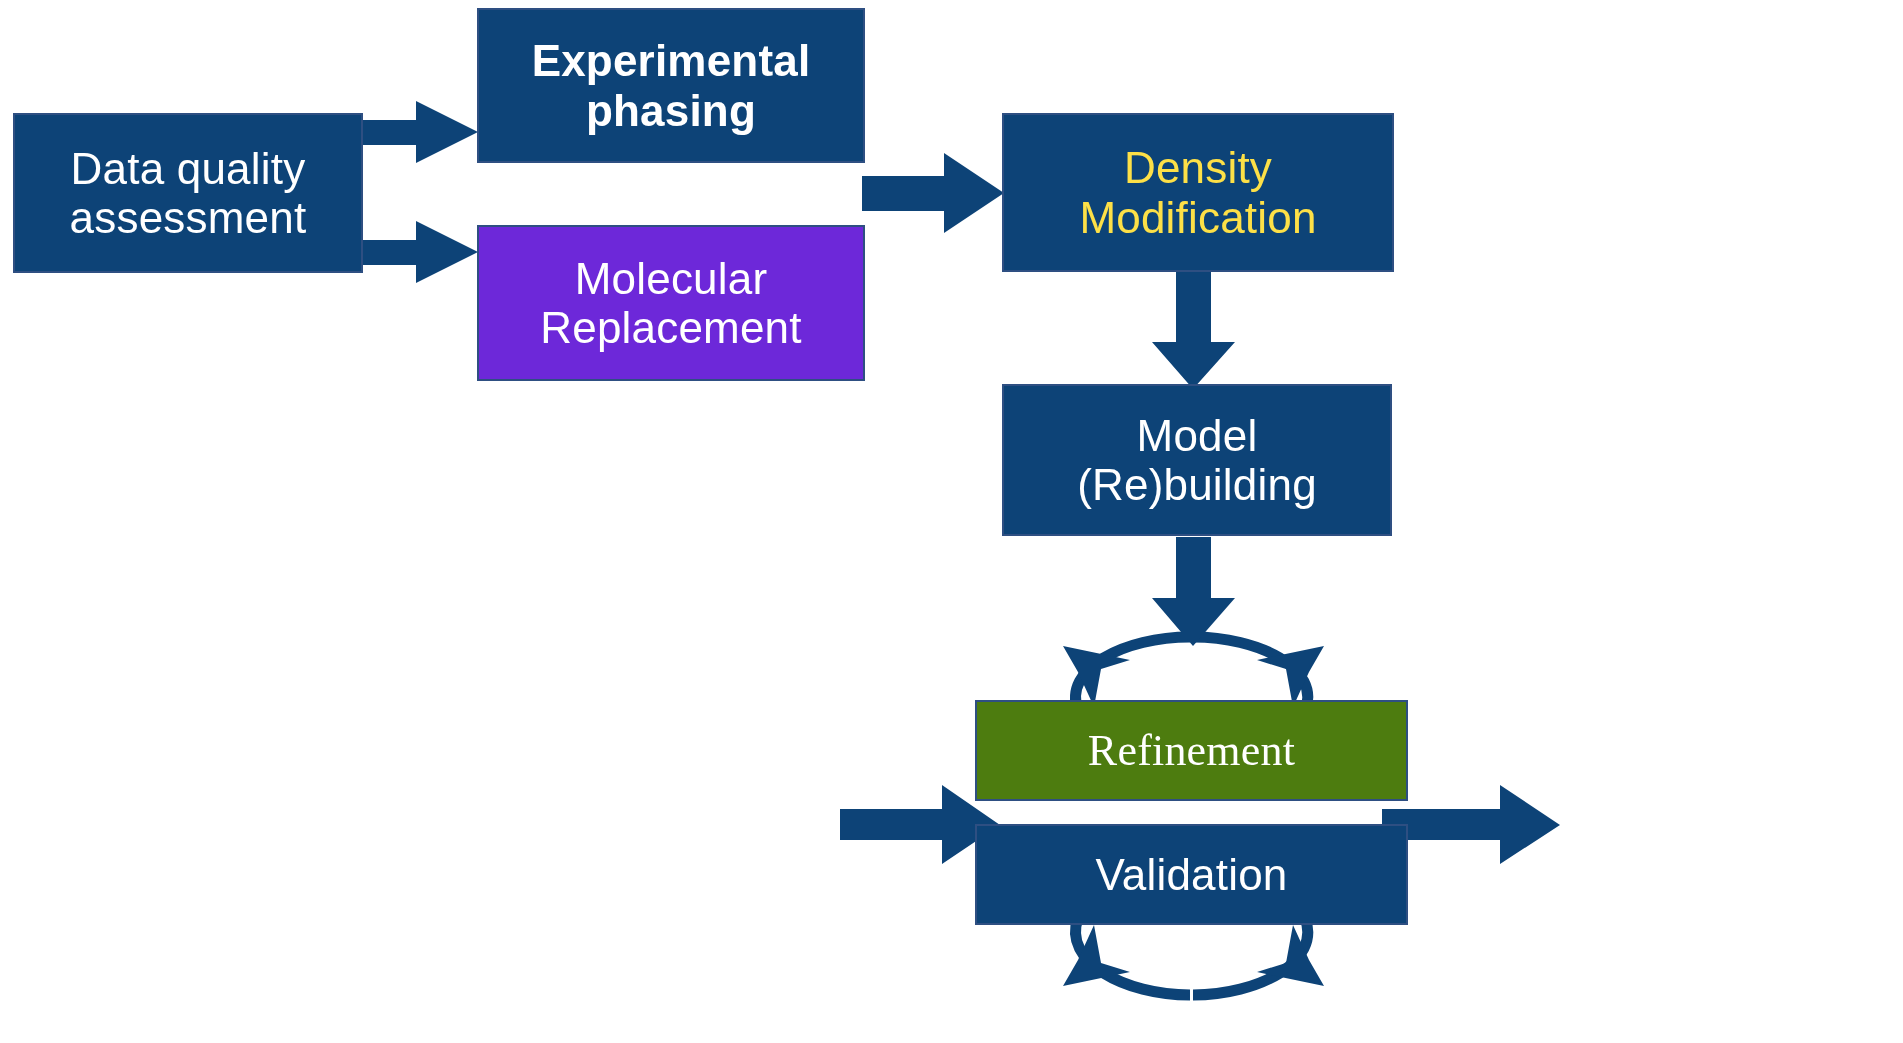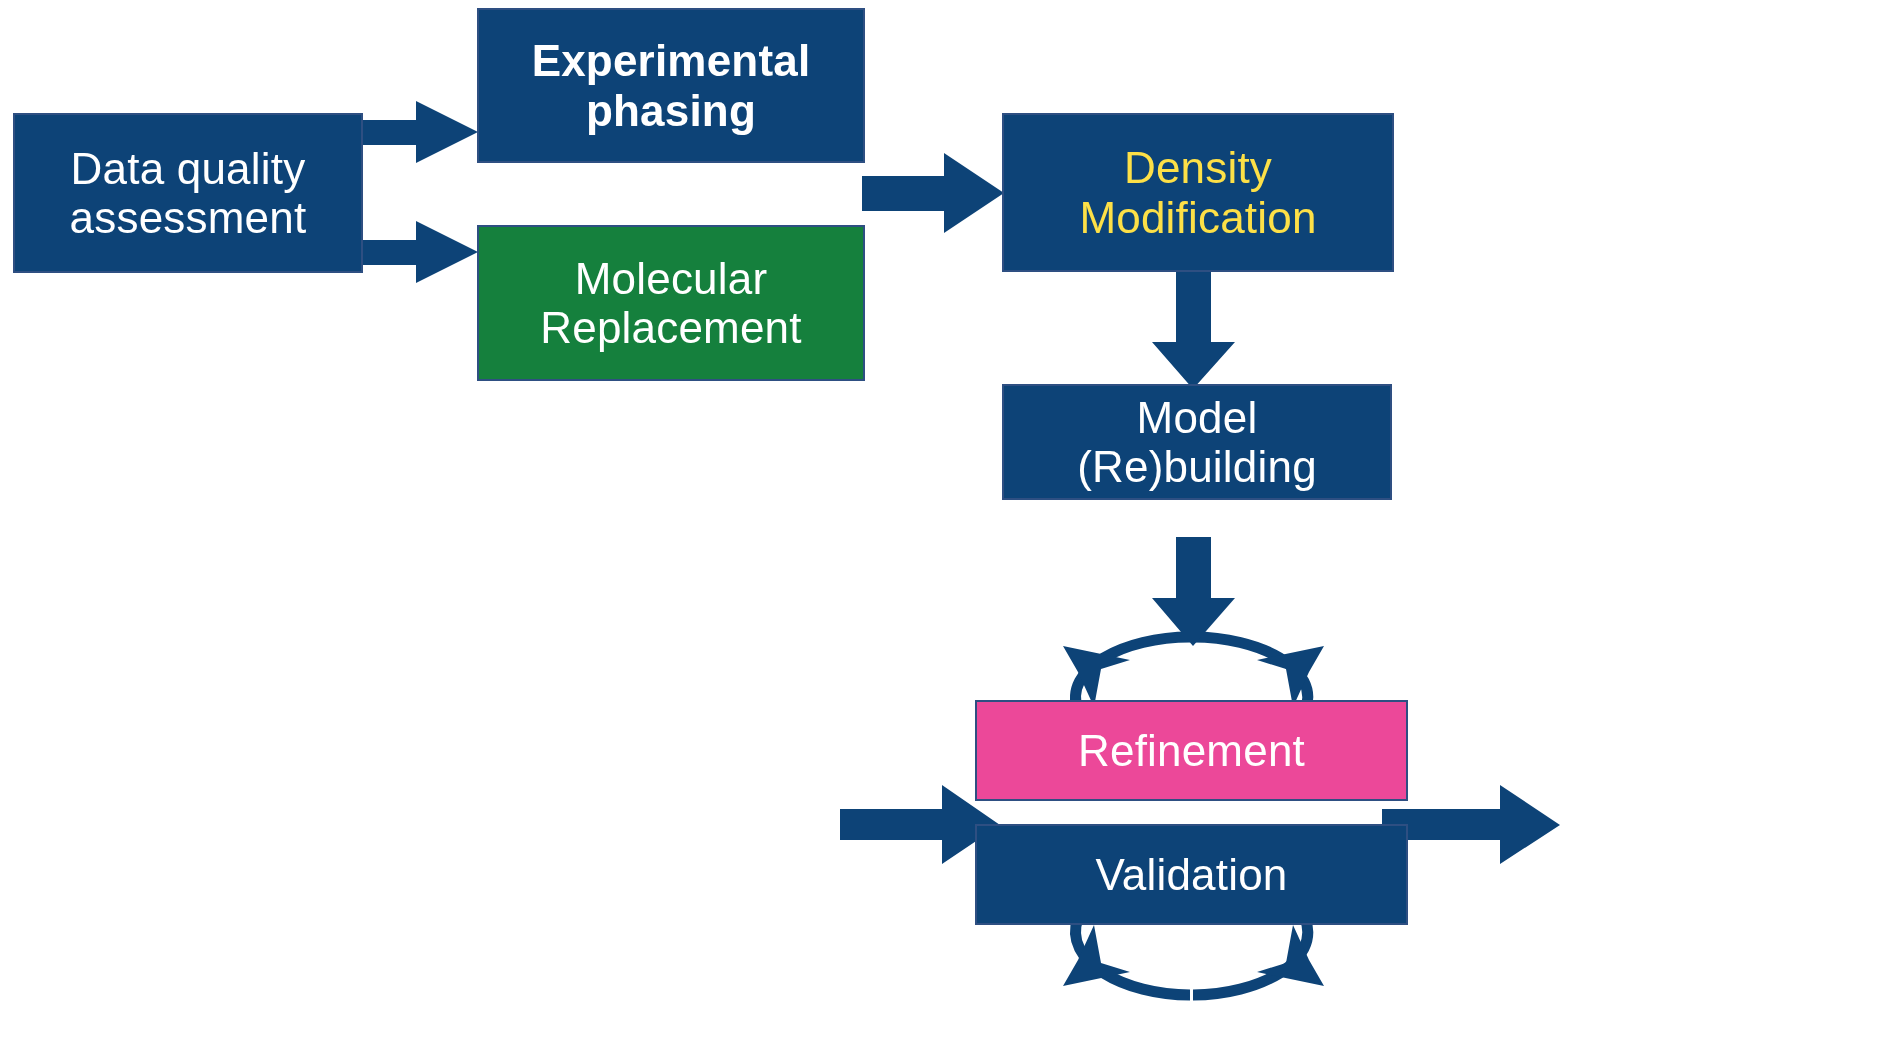--- a/index.html
+++ b/index.html
@@ -95,28 +95,28 @@
       <polygon points="1382,809 1500,809 1500,785 1560,825 1500,864 1500,840 1382,840"></polygon>
     </g>
   </svg>
 
   <div class="node" style="left: 13px; top: 113px; width: 350px; height: 160px; background: rgb(13, 67, 119); border-color: rgb(46, 79, 130); color: rgb(255, 255, 255); text-align: center;">Data quality
 assessment</div>
 
   <div class="node" style="left: 477px; top: 8px; width: 388px; height: 155px; background: rgb(13, 67, 119); border-color: rgb(46, 79, 130); color: rgb(255, 255, 255); font-weight: bold;">Experimental
 phasing</div>
 
-  <div class="node" style="left: 477px; top: 225px; width: 388px; height: 156px; background: #15803d; border-color: rgb(46, 79, 130); color: rgb(255, 255, 255);">Molecular
+  <div class="node" style="left: 477px; top: 225px; width: 388px; height: 156px; background: #6d28d9; border-color: rgb(46, 79, 130); color: rgb(255, 255, 255);">Molecular
 Replacement</div>
 
   <div class="node" style="left: 1002px; top: 113px; width: 392px; height: 159px; background: rgb(13, 67, 119); border-color: rgb(46, 79, 130); color: #fde047;">Density
 Modification</div>
 
-  <div class="node" style="left: 1002px; top: 384px; width: 390px; height: 116px; background: rgb(13, 67, 119); border-color: rgb(46, 79, 130); color: rgb(255, 255, 255);">Model
+  <div class="node" style="left: 1002px; top: 384px; width: 390px; height: 152px; background: rgb(13, 67, 119); border-color: rgb(46, 79, 130); color: rgb(255, 255, 255);">Model
 (Re)building</div>
 
-  <div class="node cycle-box" style="left: 975px; top: 700px; width: 433px; height: 101px; background: #ec4899; border-color: rgb(46, 79, 130); color: rgb(255, 255, 255);">Refinement</div>
+  <div class="node cycle-box" style="left: 975px; top: 700px; width: 433px; height: 101px; background: #4d7c0f; border-color: rgb(46, 79, 130); color: rgb(255, 255, 255); font-family: Liberation Serif, serif;">Refinement</div>
 
   <div class="node cycle-box" style="left: 975px; top: 824px; width: 433px; height: 101px; background: rgb(13, 67, 119); border-color: rgb(46, 79, 130); color: rgb(255, 255, 255);">Validation</div>
 
 
 
 </div>
 
 </body></html>

